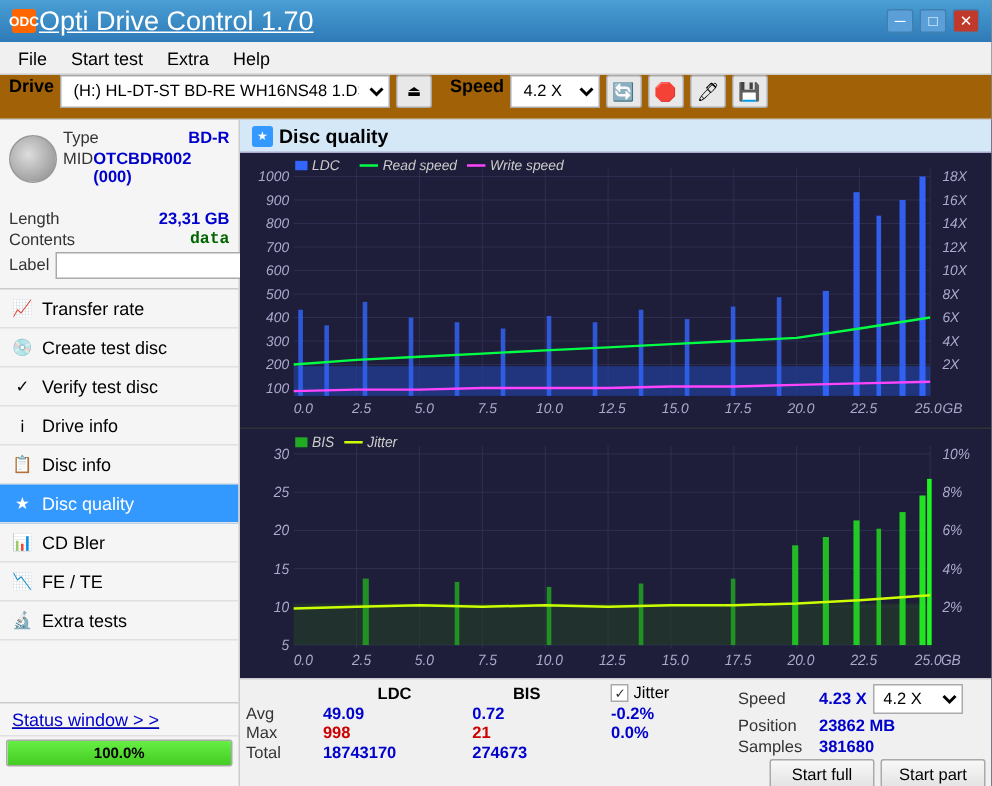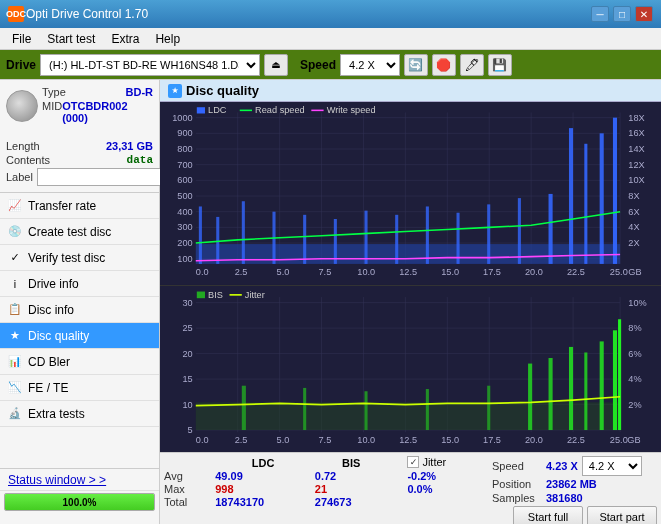--- a/index.html
+++ b/index.html
@@ -23,22 +23,23 @@
     #titlebar .title-icon {
       width: 16px; height: 16px;
       background: #ff6600;
       border-radius: 2px;
       margin-right: 2px;
       display: flex; align-items: center; justify-content: center;
       font-size: 9px; color: white; font-weight: bold;
     }
     #titlebar .title-text {
       flex: 1;
-      font-size: 12px;
+      font-size: 18px;
       font-weight: normal;
+      text-decoration: underline;
     }
     #titlebar .win-buttons {
       display: flex; gap: 4px;
     }
     #titlebar .win-btn {
       width: 18px; height: 16px;
       background: #5a9fd8;
       border: 1px solid #4080b0;
       border-radius: 2px;
       display: flex; align-items: center; justify-content: center;
@@ -57,25 +58,24 @@
     }
     .menu-item {
       padding: 2px 8px;
       cursor: pointer;
       border-radius: 2px;
       font-size: 12px;
     }
 
     
     #drivebar {
-      background: #4d7c0f;
+      background: #a16207;
       border-bottom: 1px solid #ccc;
       height: 30px;
       display: flex;
-      align-items: center;
       padding: 0 6px;
       gap: 4px;
     }
     #drivebar .label { font-size: 12px; font-weight: bold; }
     #drivebar select {
       height: 22px;
       font-size: 11px;
       border: 1px solid #aaa;
       background: white;
       padding: 0 4px;
@@ -246,20 +246,21 @@
     }
     #chart-title {
       font-size: 13px; font-weight: bold;
     }
 
     
     #charts-area {
       flex: 1;
       display: flex;
       flex-direction: column;
+      font-style: italic;
     }
 
     .chart-container {
       flex: 1;
       background: #1e1e3a;
       position: relative;
       overflow: hidden;
     }
     .chart-container:first-child { border-bottom: 1px solid #333; }
 

